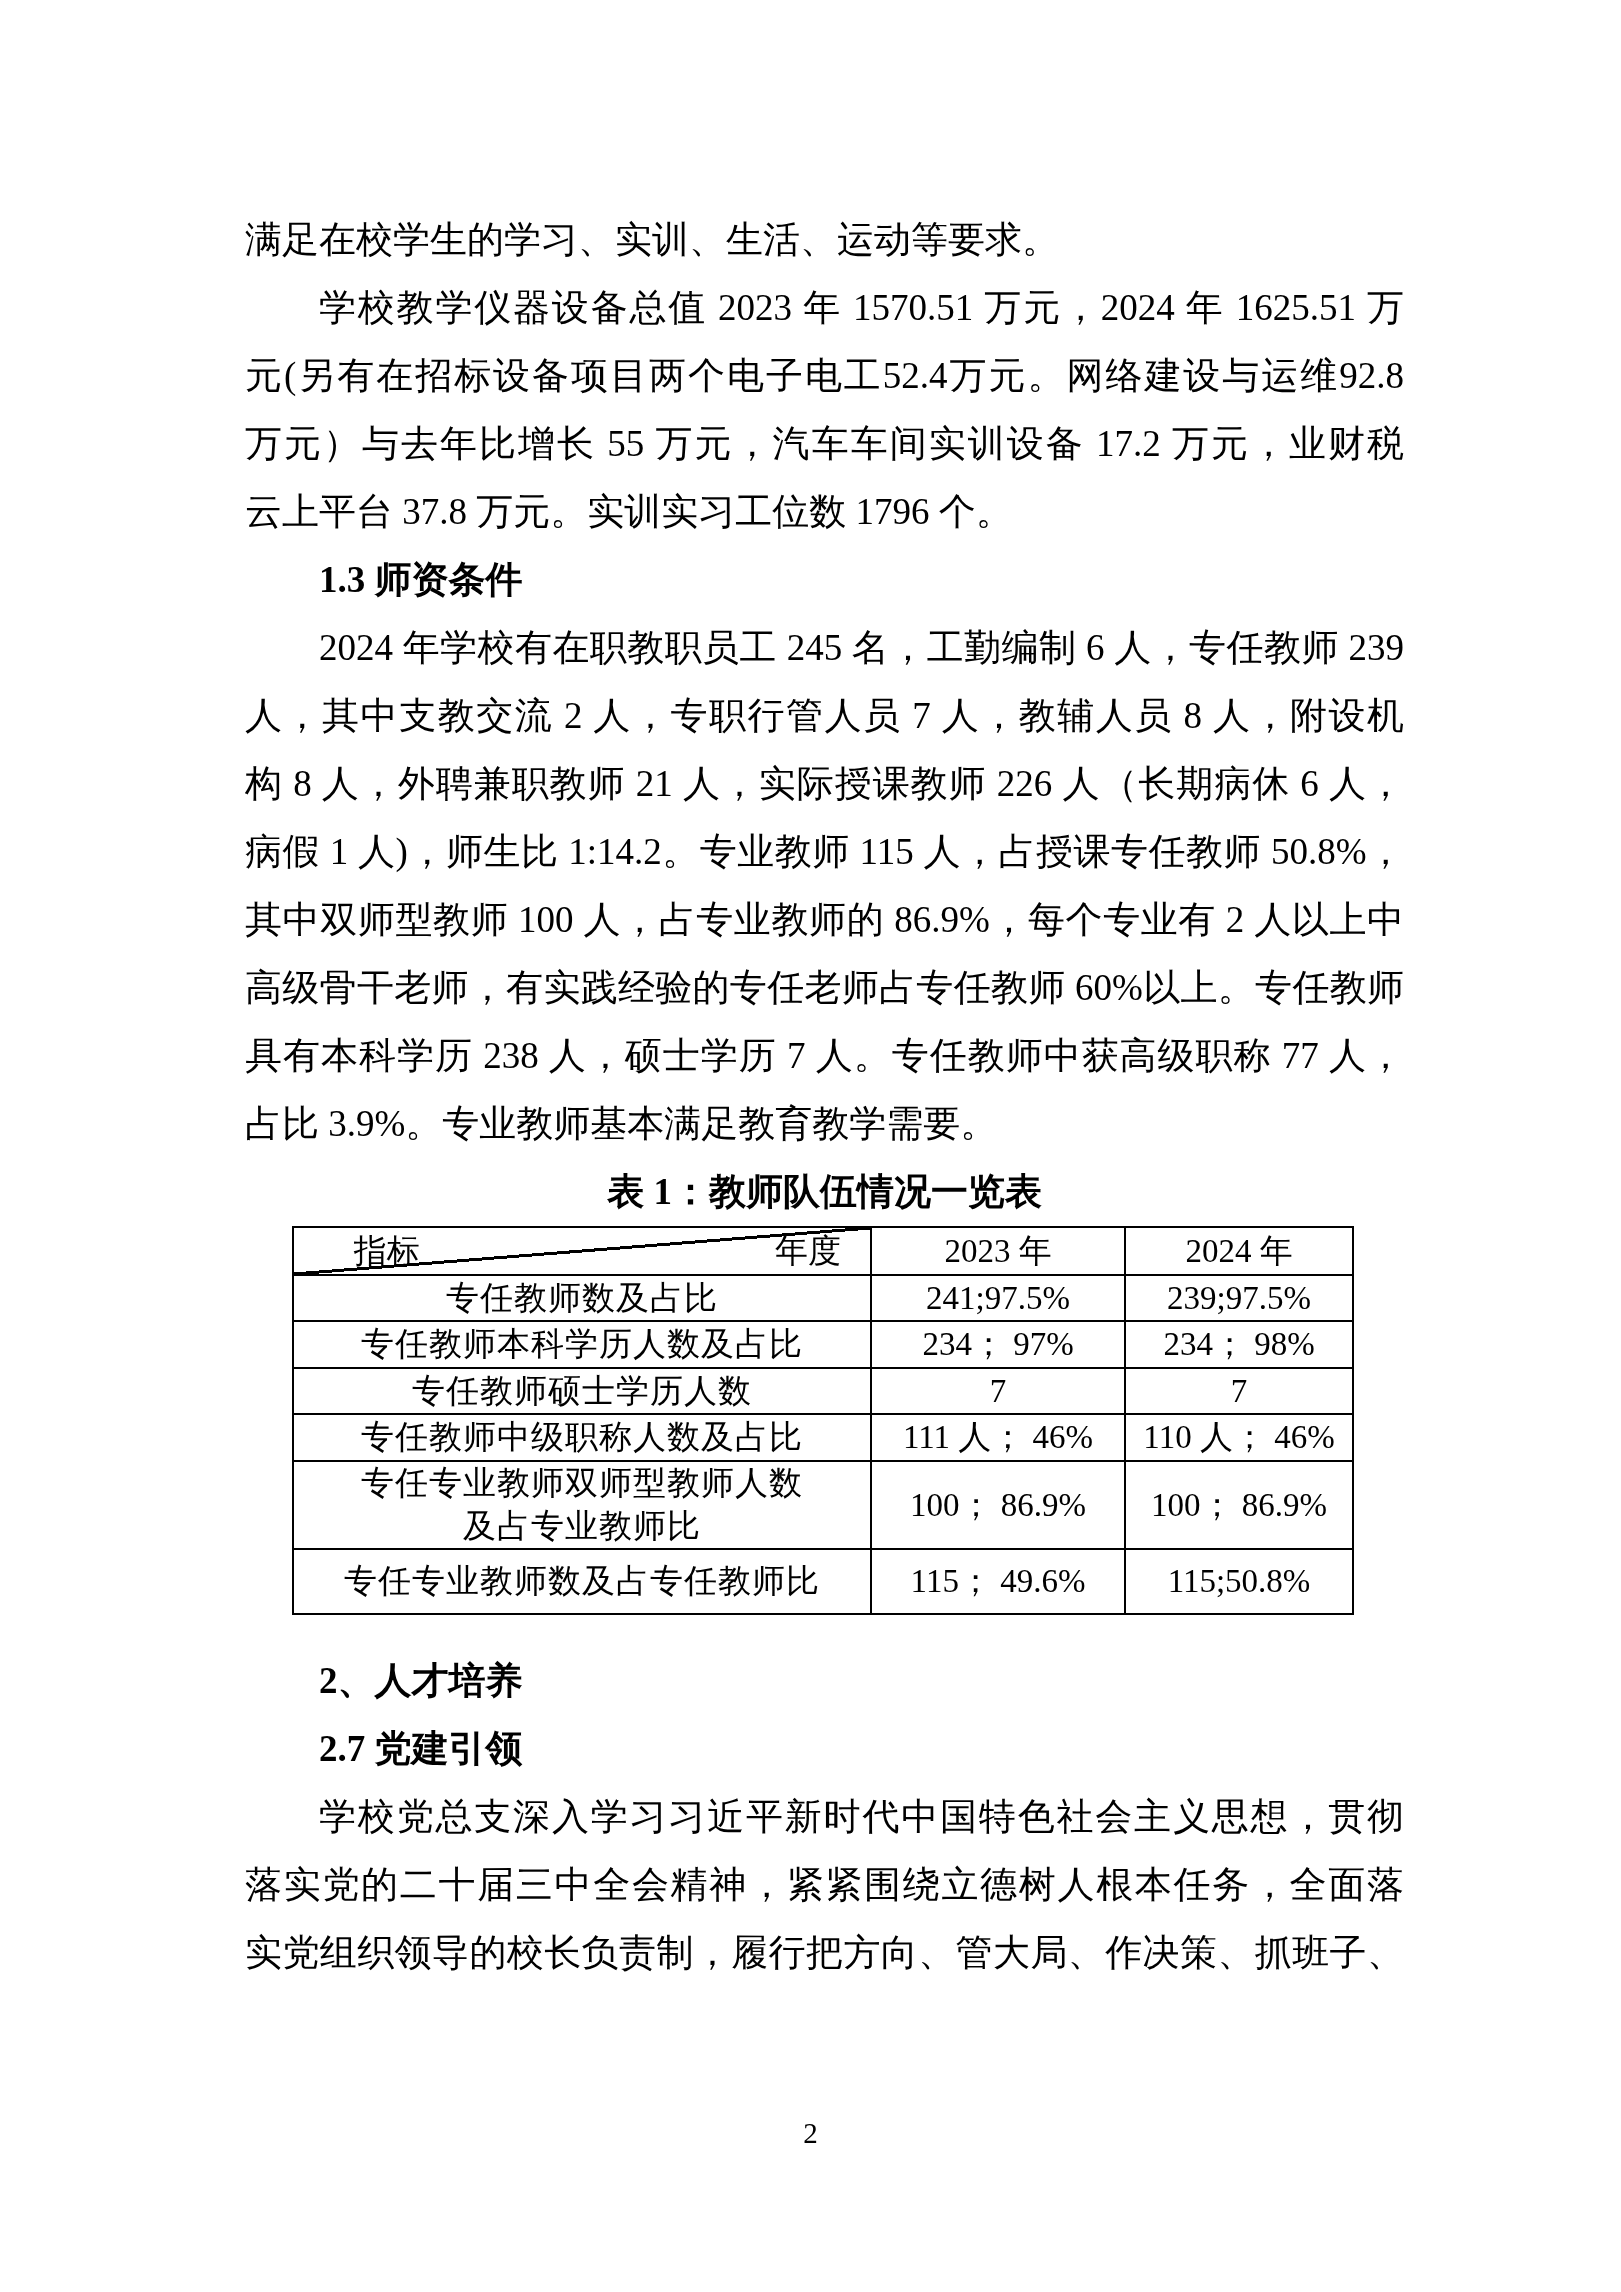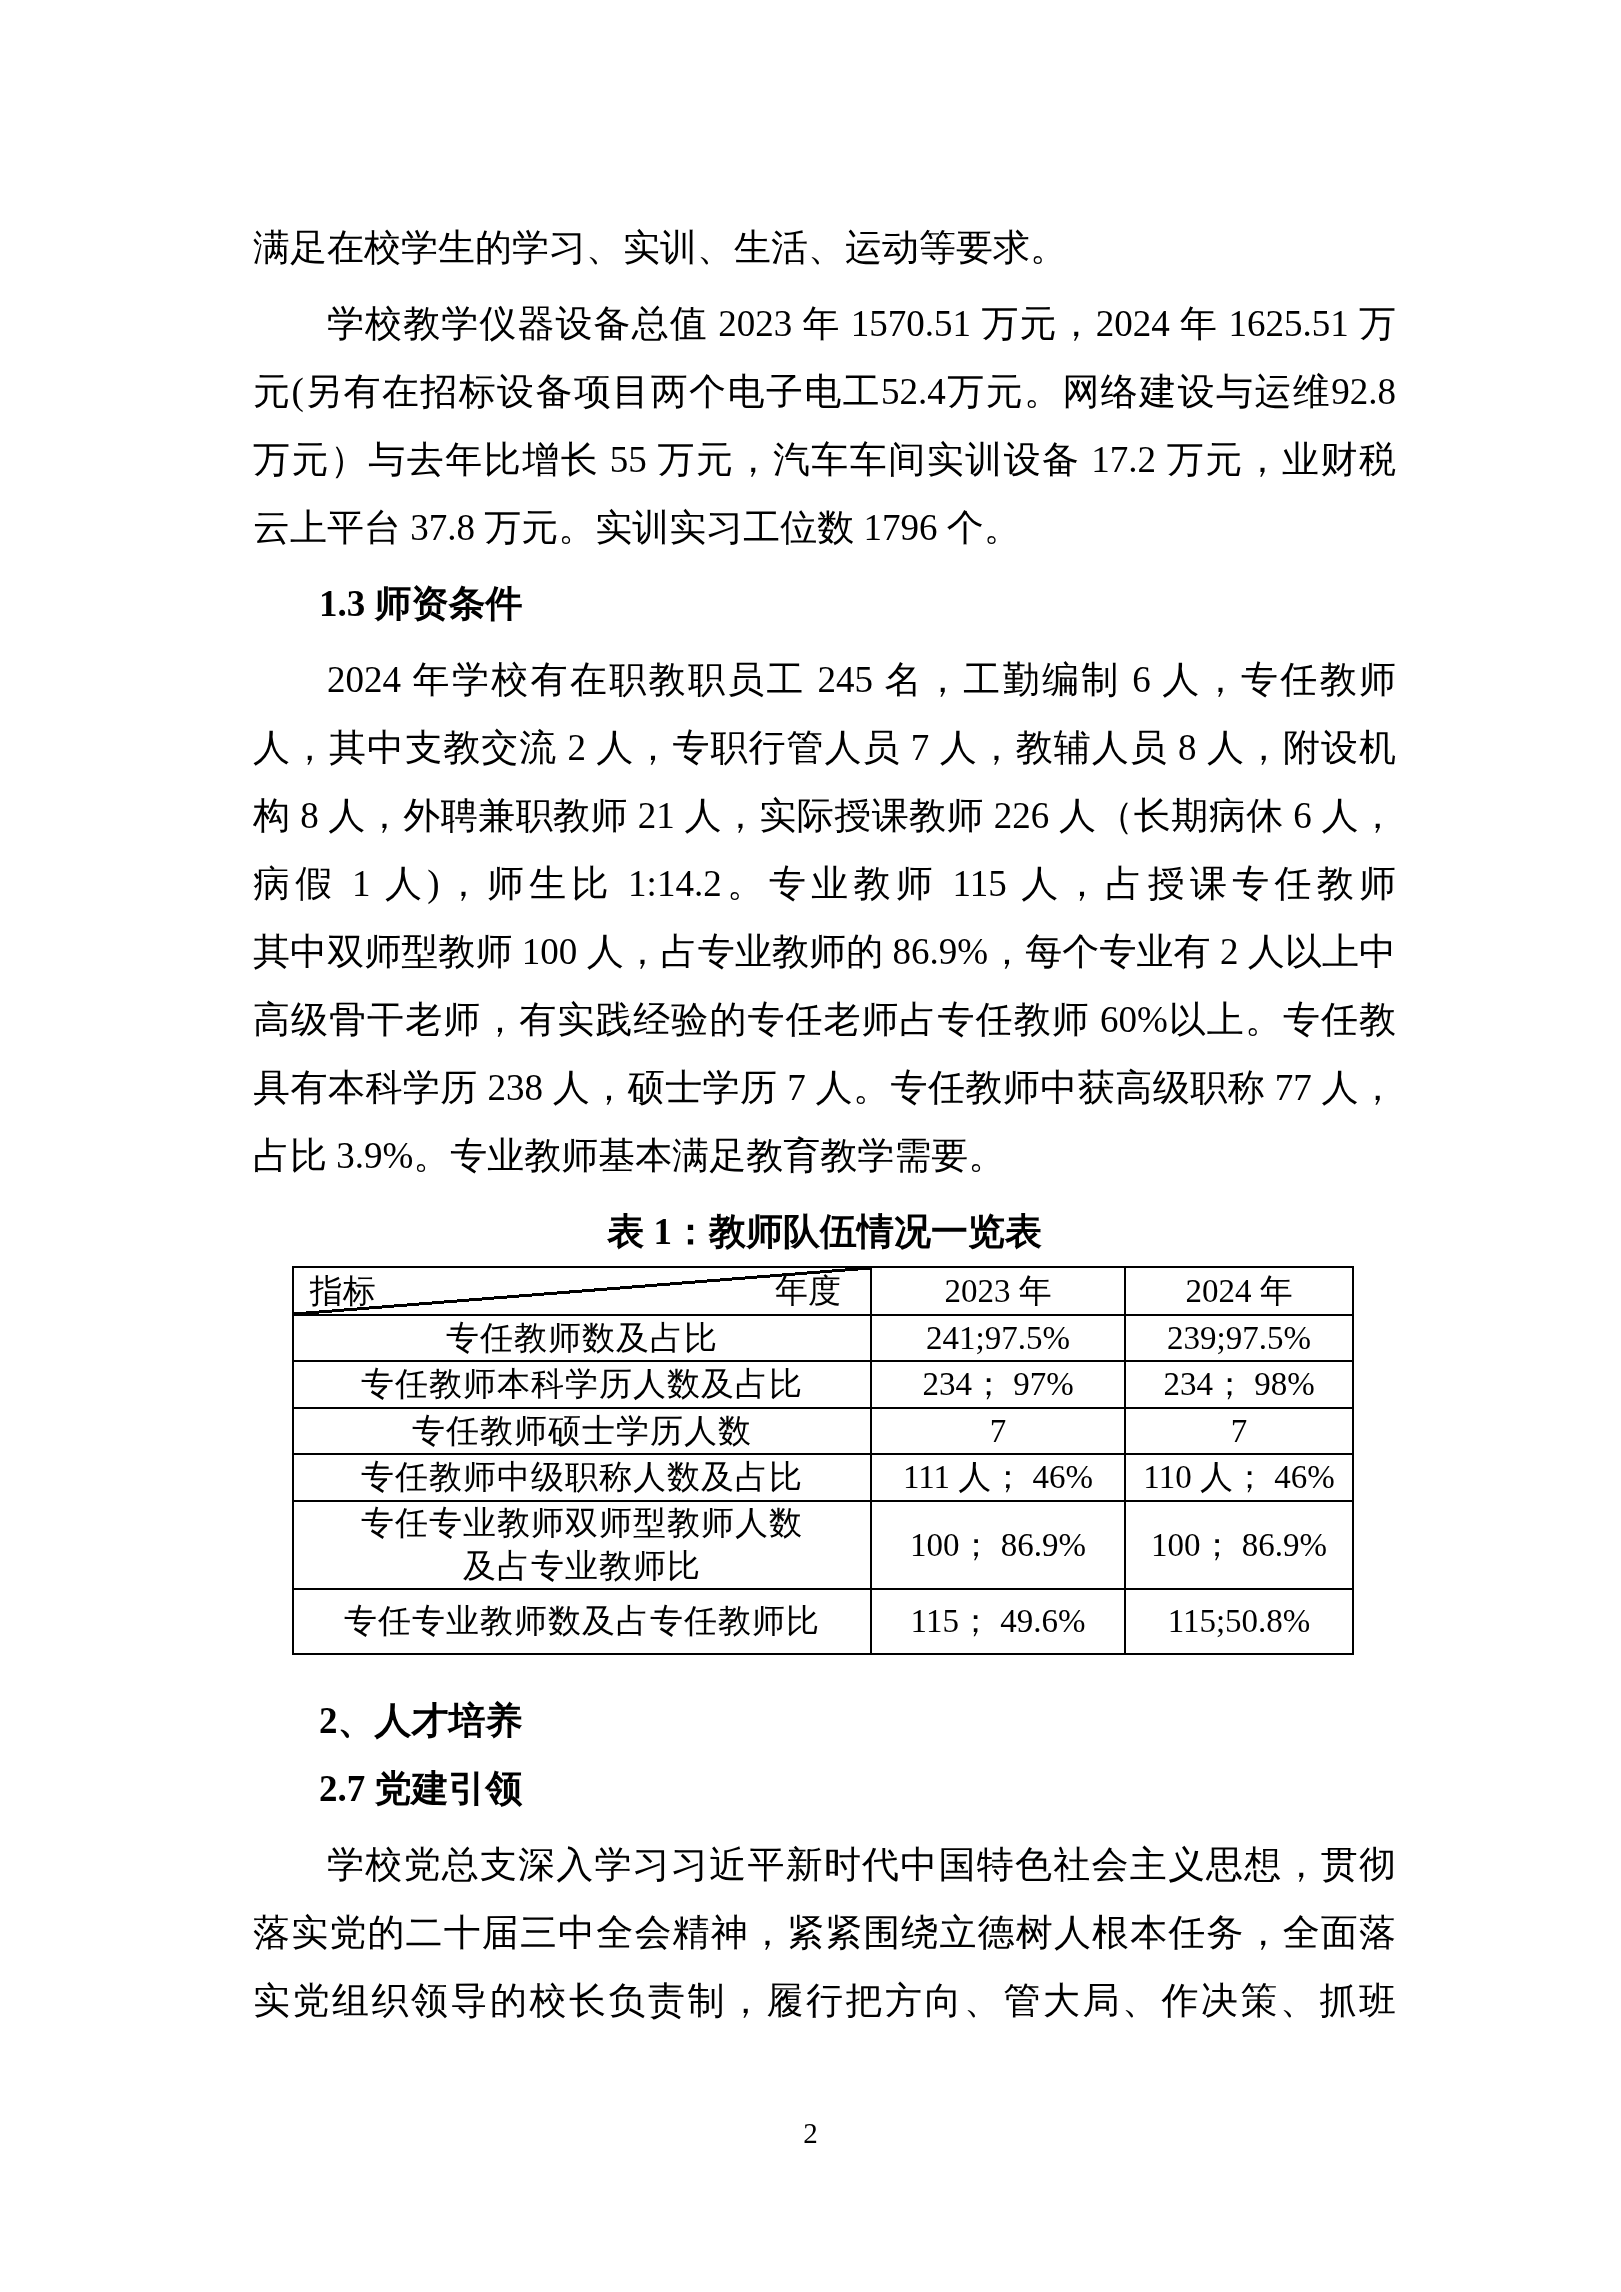--- a/index.html
+++ b/index.html
@@ -14,21 +14,21 @@
     width: 1621px; height: 2293px;
     background: #ffffff;
     overflow: hidden;
   }
   .content {
     position: absolute;
     left: 245px; top: 206px;
     width: 1159px;
     font-size: 37px;
   }
-  .para { margin: 8px; }
+  .para { margin: 0; }
   .tline {
     height: 68px; line-height: 68px;
     text-align: justify;
     overflow: hidden;
     white-space: normal;
   }
   .tline.jst { text-align-last: justify; }
   .tline.ind { text-indent: 74px; }
   .heading {
     height: 68px; line-height: 68px;
@@ -73,20 +73,21 @@
       #000 calc(50% - 1.5px),
       #000 calc(50% + 1.5px),
       transparent calc(50% + 1.5px));
   }
   .diag-inner {
     display: flex;
     justify-content: space-between;
     align-items: center;
     height: 45px;
     padding: 0 29px 0 15.7px;
+    margin-left: 44px;
   }
   .page-num {
     position: absolute;
     left: 0; right: 0; top: 2117px;
     text-align: center;
     font-size: 29px;
   }
 </style>
 </head>
 <body>

